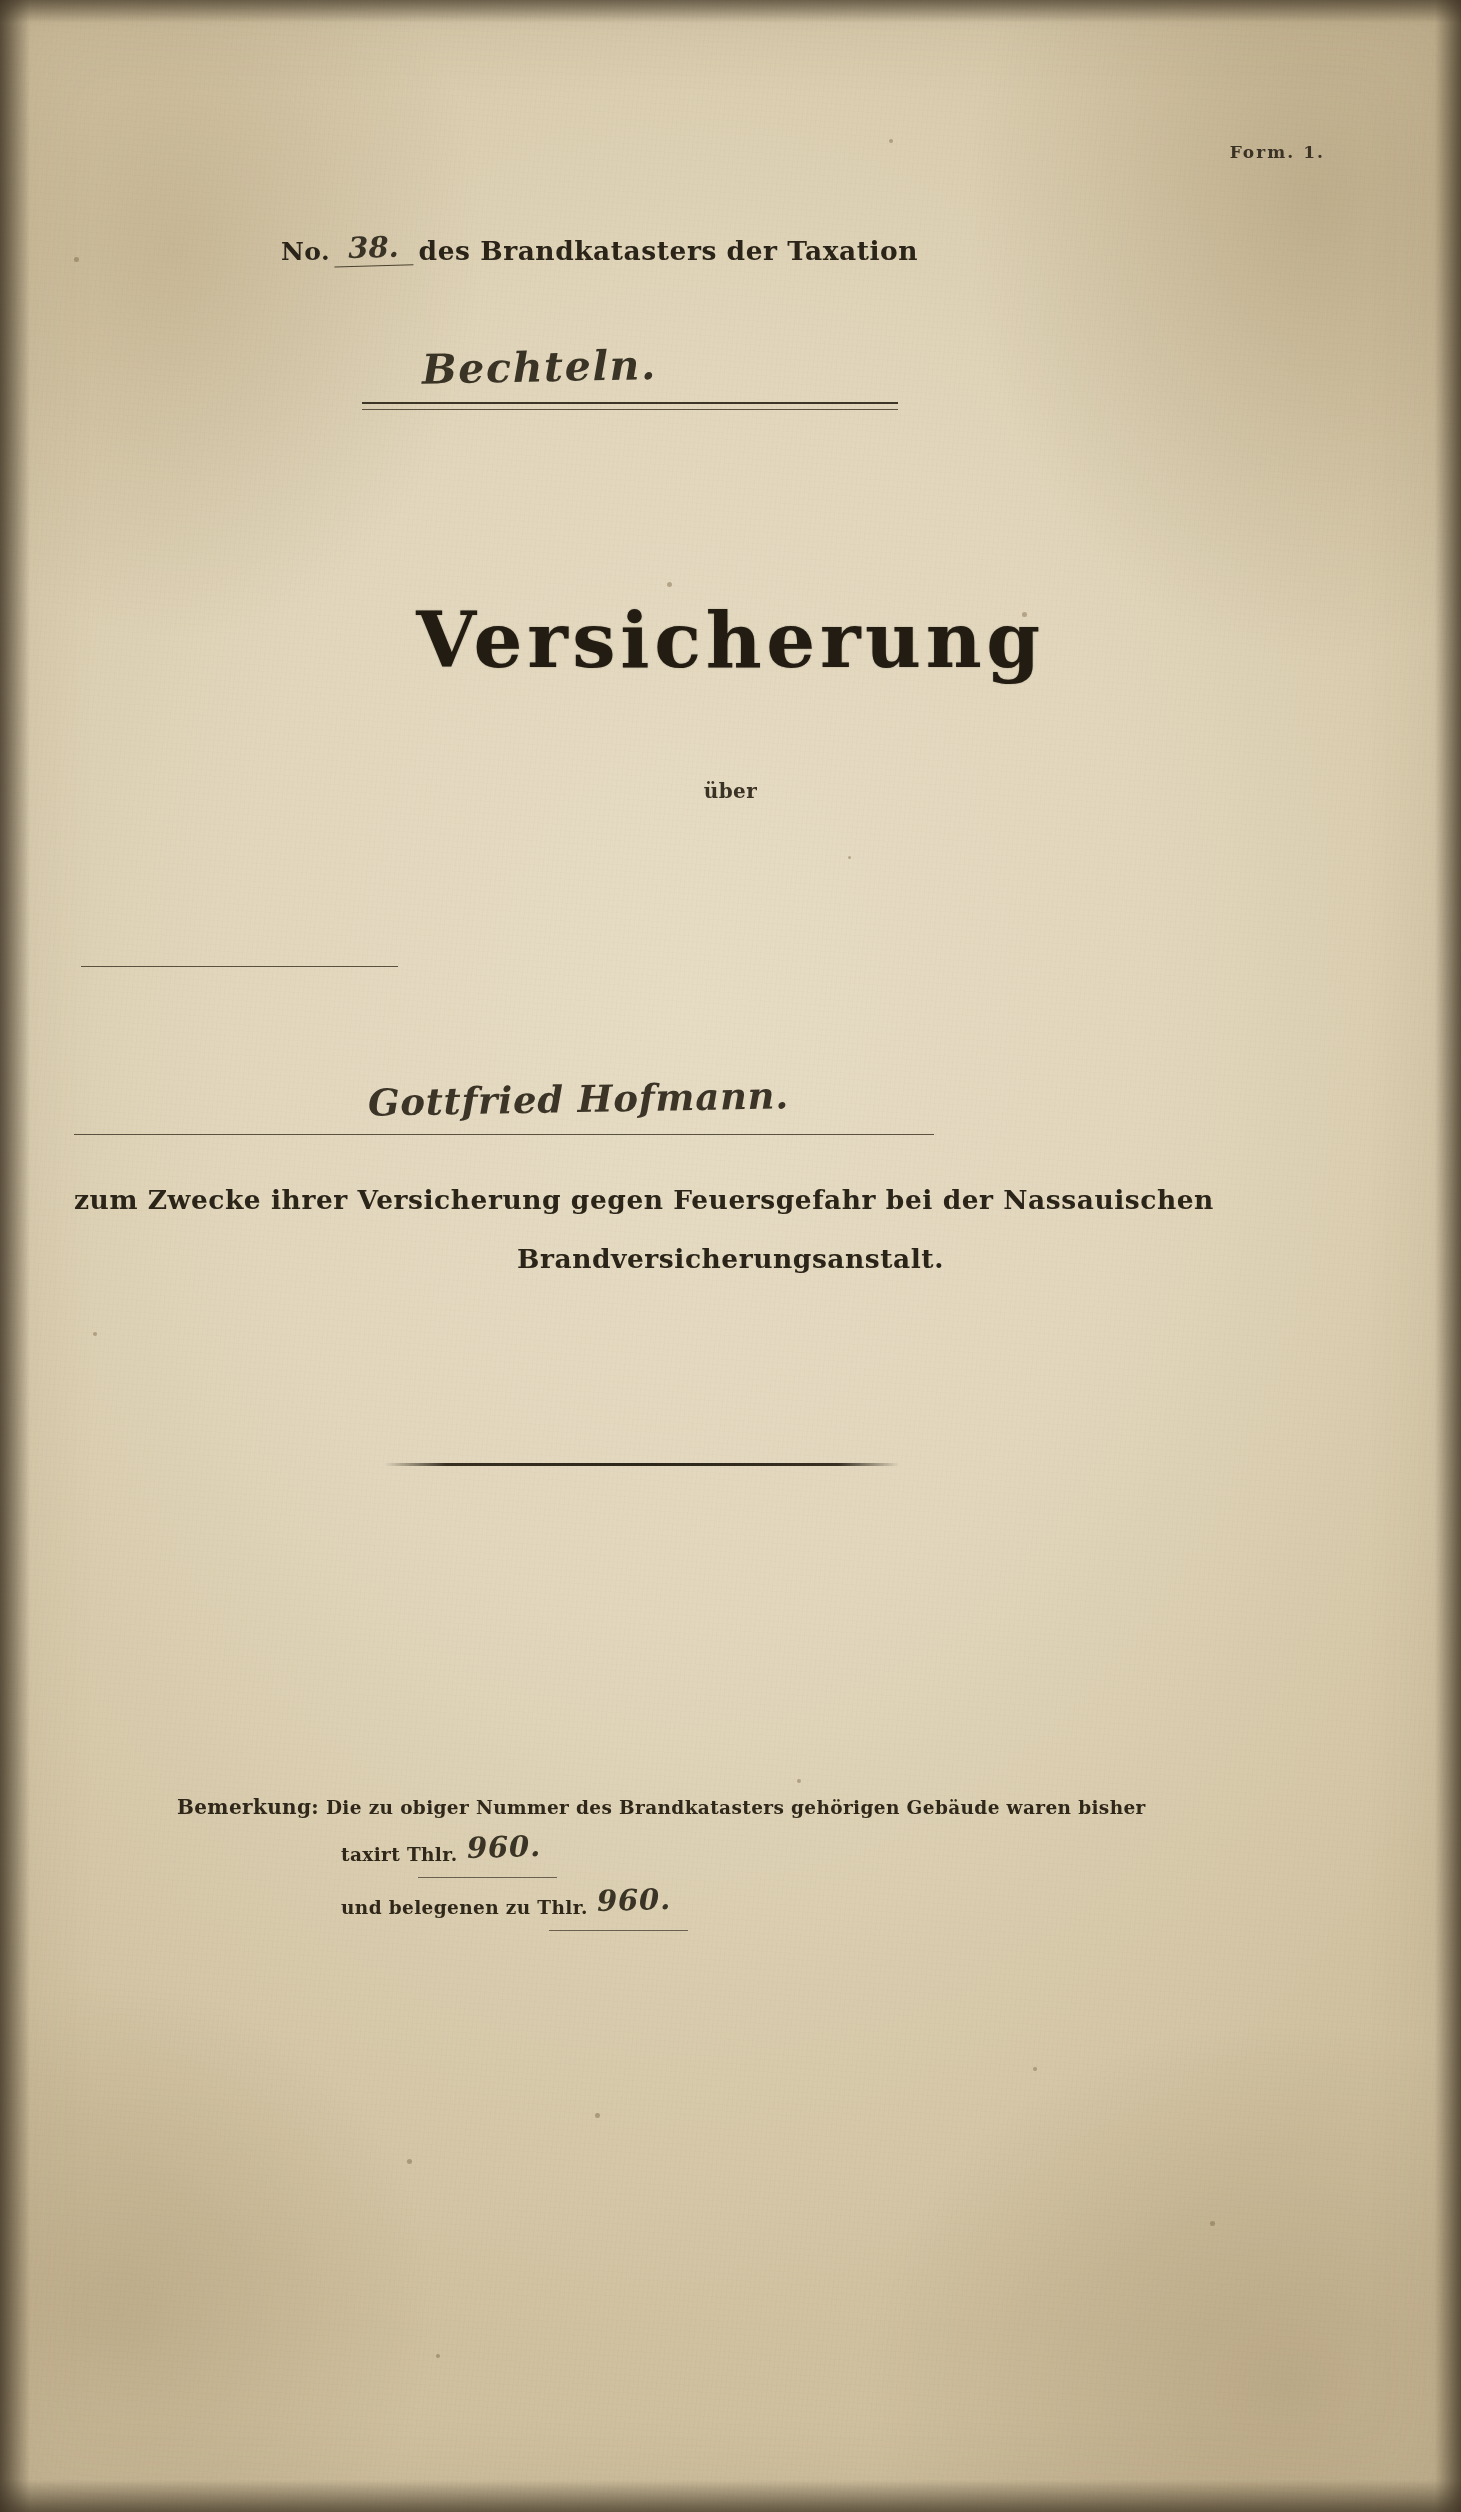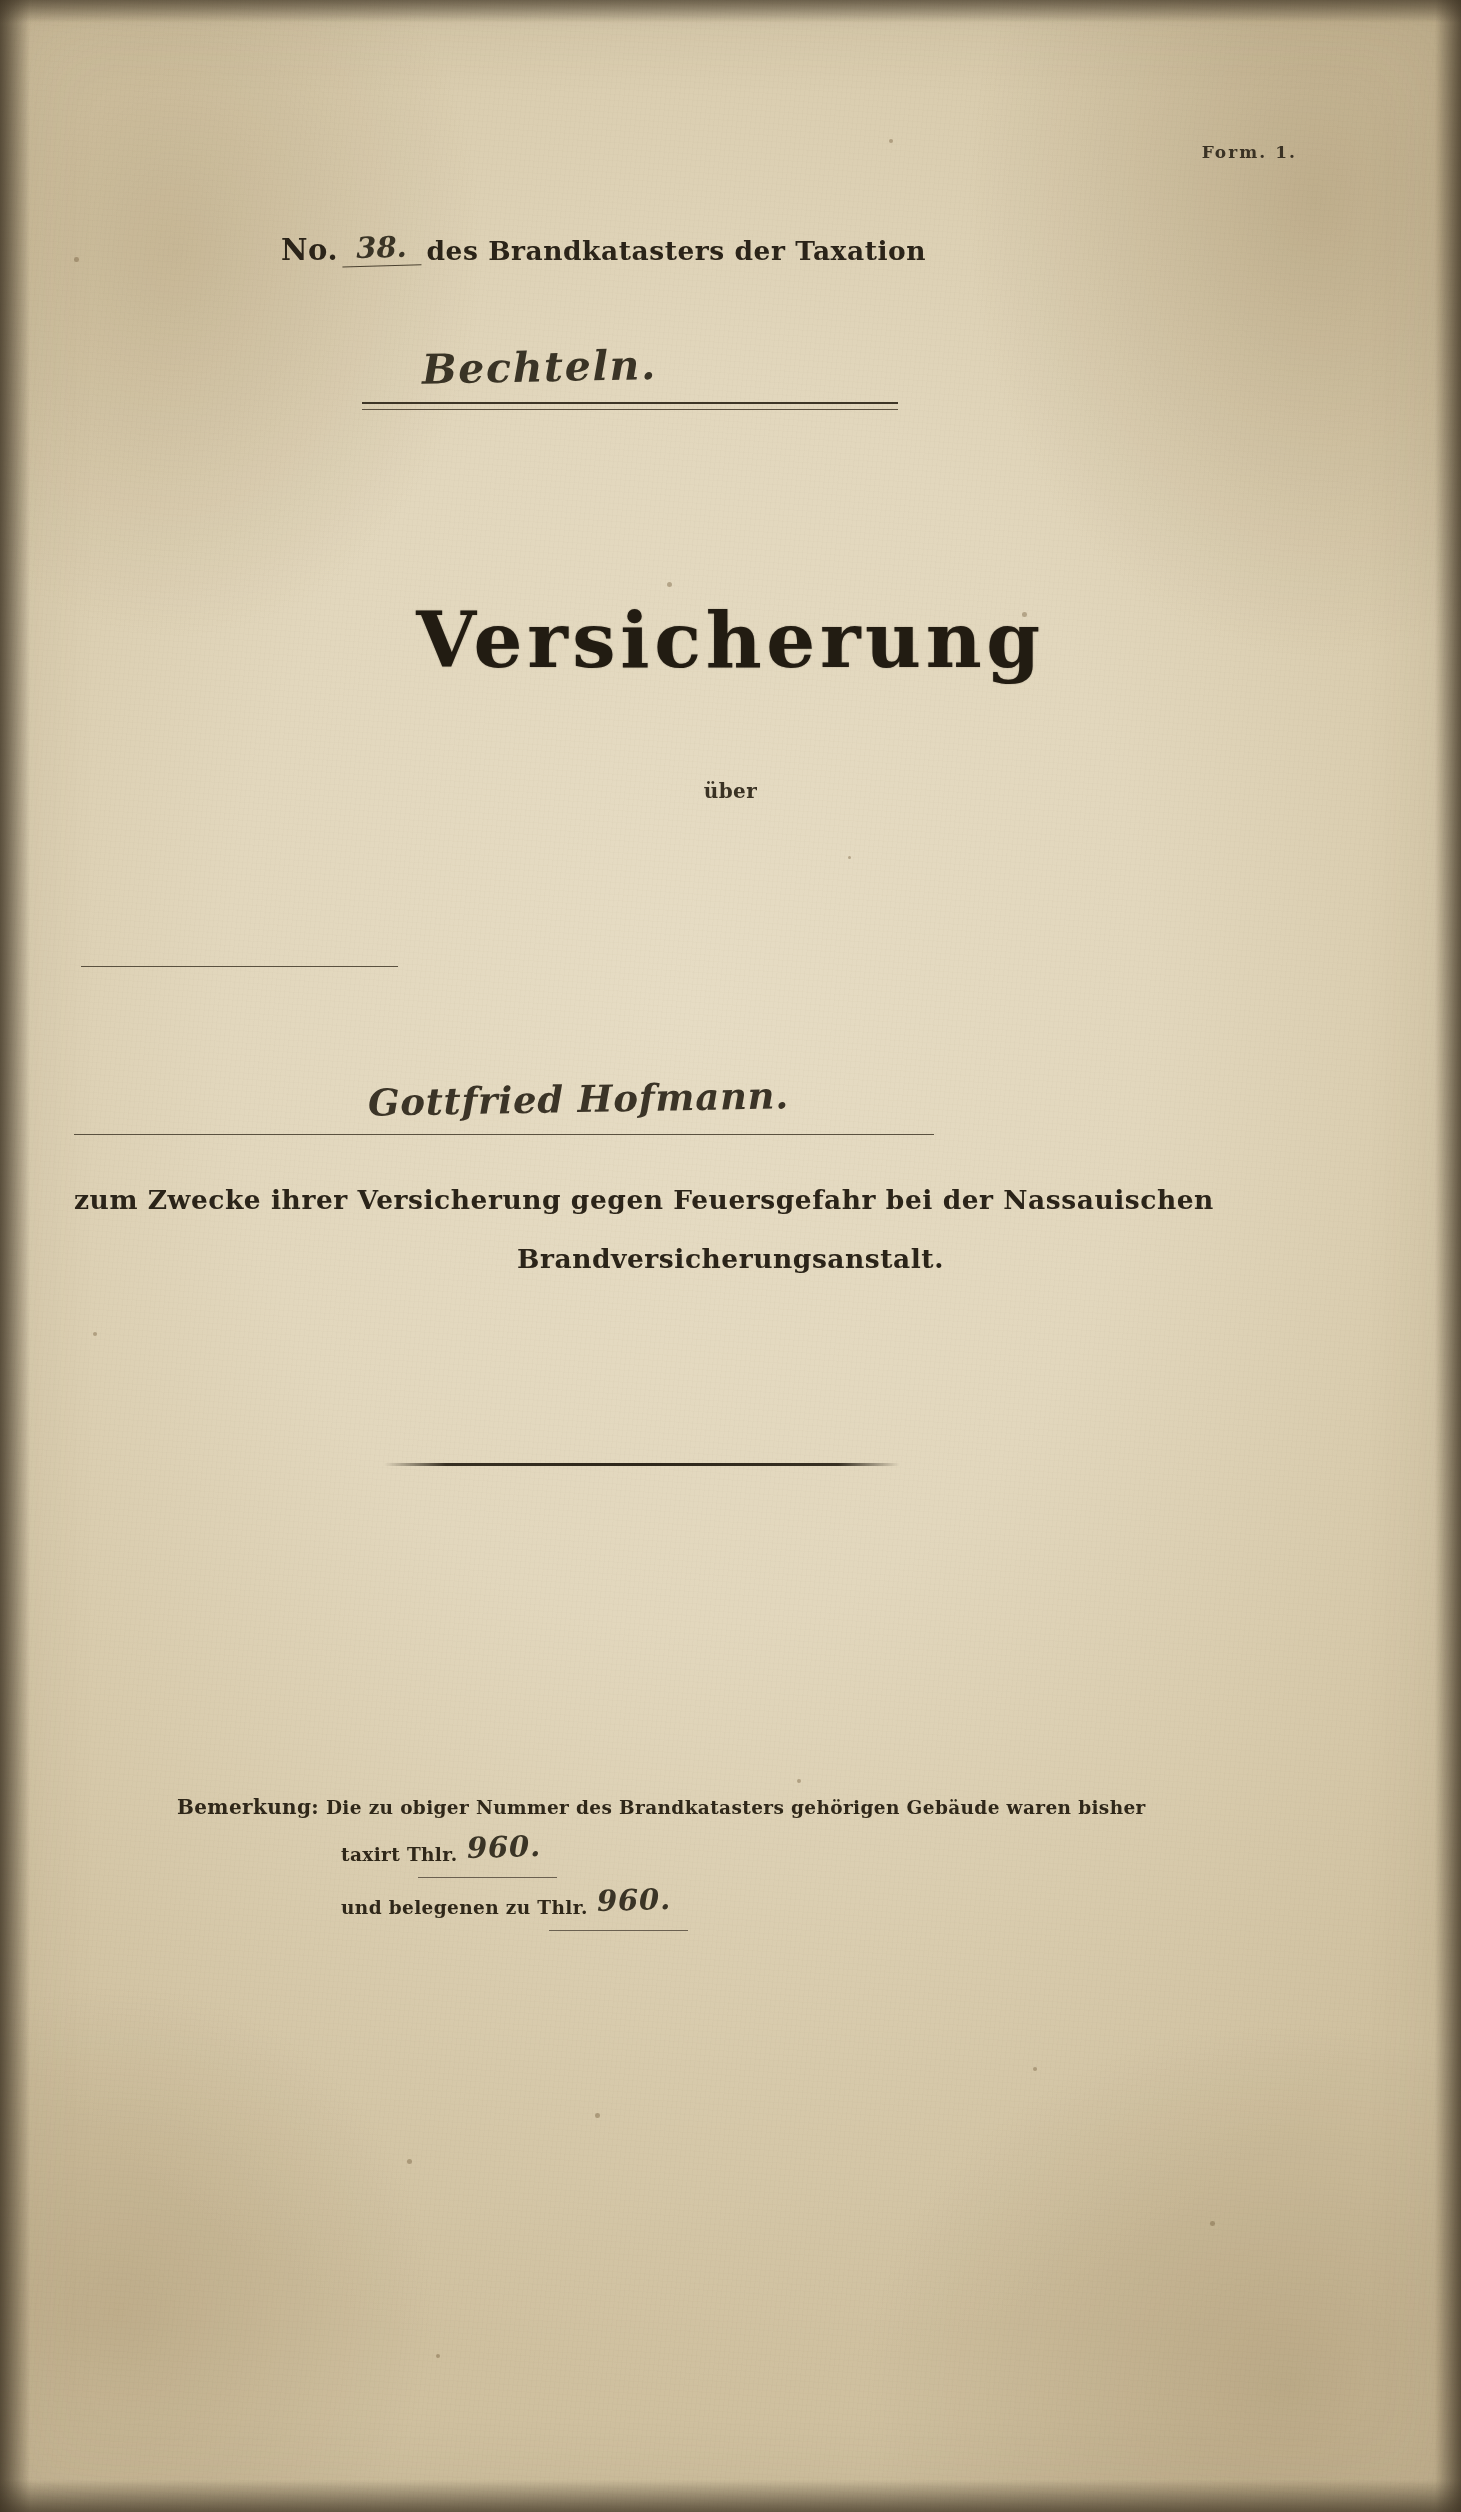--- a/index.html
+++ b/index.html
@@ -83,35 +83,35 @@
   .hand {
     font-family: "DejaVu Serif", serif;
     font-style: italic;
     color: #3a3426;
     font-weight: 600;
   }
 
   .form-label {
     position: absolute;
     top: 142px;
-    right: 164px;
+    right: 136px;
     font-size: 17px;
     letter-spacing: .12em;
     color: #3a3224;
     font-weight: 700;
   }
 
   .line-kataster {
     position: absolute;
     top: 233px;
     left: 281px;
     font-size: 26.5px;
     white-space: nowrap;
   }
-  .no-label { font-size: 29px; }
+  .no-label { font-size: 25px; }
   .no-value {
     display: inline-block;
     min-width: 79px;
     text-align: center;
     font-size: 29px;
     transform: translateY(-2.6px) rotate(-1.5deg);
     border-bottom: 1.3px solid #4a4130;
     margin: 0 5.3px 0 4px;
     padding-bottom: 1.3px;
   }

